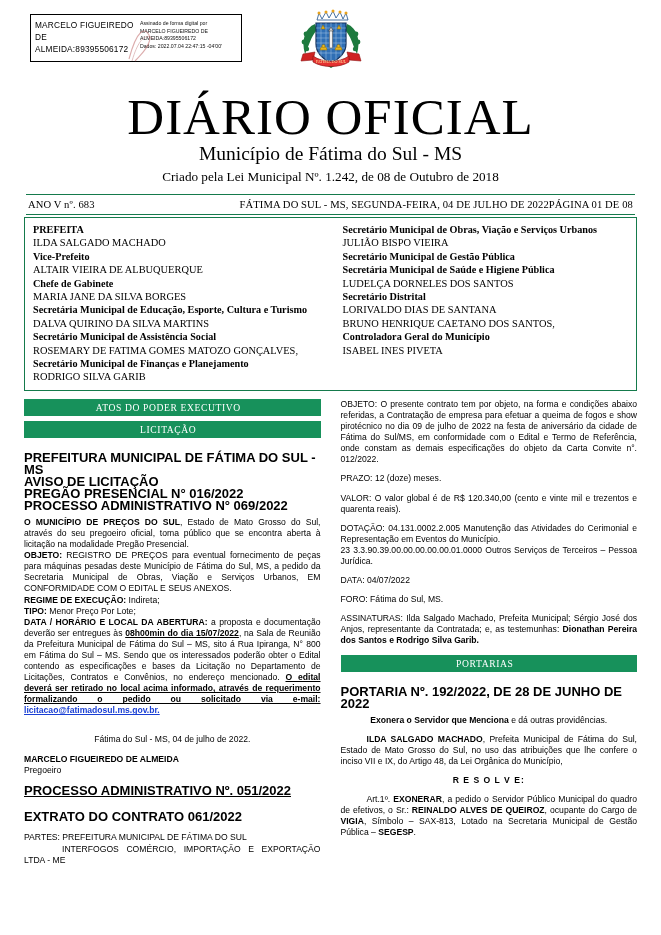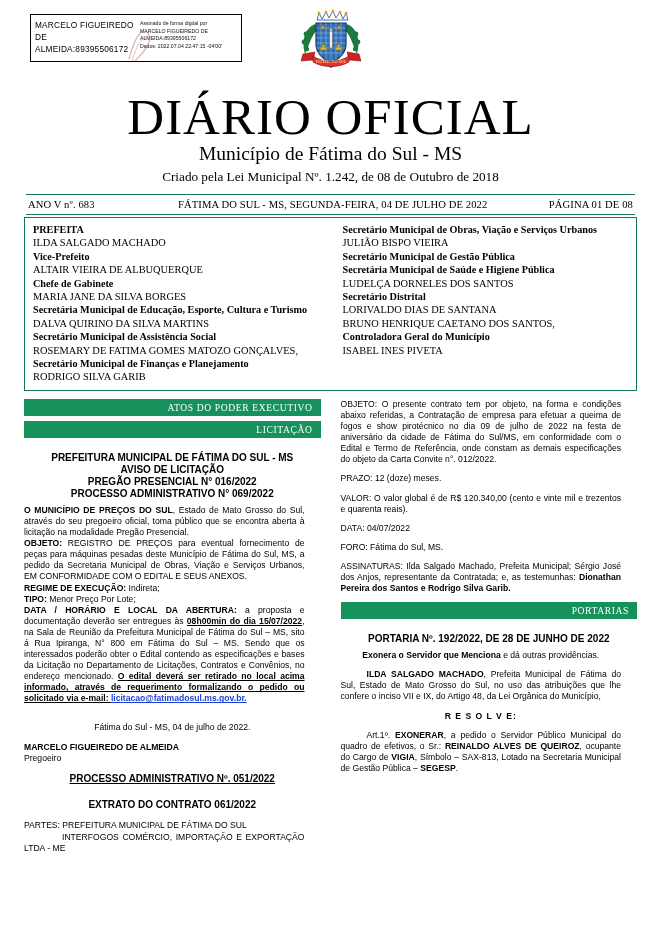--- a/index.html
+++ b/index.html
@@ -39,52 +39,52 @@
     font-family:"Liberation Serif", serif;font-weight:400;margin-top:12px;
   }
   .subtitle{text-align:center;font-size:19.5px;line-height:23px;margin-top:-2px;}
   .lawline{text-align:center;font-size:13.2px;line-height:17px;margin-top:3px;}
 
   .rule{border:none;border-top:1.4px solid #157a4c;margin:9px 2px 0 2px;}
   .issueline{
     display:flex;justify-content:space-between;align-items:center;
     font-size:10.6px;padding:4px 4px 4px 4px;letter-spacing:.1px;
   }
-  .issueline .mid{flex:1;text-align:center;padding-left:22px;}
+  .issueline .mid{flex:1;text-align:right;padding-left:22px;}
   .issueline .left{white-space:nowrap;}
   .issueline .right{white-space:nowrap;}
 
   
   .officials{
     border:1.6px solid #157a4c;display:flex;padding:5px 0 6px 0;margin-top:2px;
   }
   .off-col{width:50%;box-sizing:border-box;padding:0 8px;}
   .off-col.right{padding-left:12px;}
   .off-role{font-size:10.2px;font-weight:bold;line-height:13.4px;text-align:justify;}
   .off-name{font-size:10.4px;line-height:13.4px;}
 
   
   .cols{display:flex;margin-top:8px;}
   .col{width:50%;box-sizing:border-box;}
   .col.left{padding-right:10px;}
   .col.right{padding-left:10px;}
 
   .banner{
-    background:#17915b;color:#fff;text-align:right;
+    background:#17915b;color:#fff;text-align:center;
     font-size:9.6px;letter-spacing:.6px;padding:3px 8px 3px 0;margin-bottom:5px;
     font-family:"Liberation Serif", serif;
   }
   .banner.tight{margin-top:3px;}
 
   .blk{font-family:"Liberation Sans", sans-serif;font-size:8.6px;line-height:11.1px;text-align:justify;}
-  .blk p{margin:0 16px 8px 0;}
+  .blk p{margin:0 0 8px 0;}
   .ctr{text-align:center;}
   .b{font-weight:bold;}
   .u{text-decoration:underline;}
-  .hd-center{font-family:"Liberation Sans", sans-serif;font-weight:bold;font-size:10px;line-height:12px;text-align:center;}
+  .hd-center{font-family:"Liberation Sans", sans-serif;font-weight:bold;font-size:13px;line-height:12px;}
   .sign-right{text-align:left;font-family:"Liberation Sans", sans-serif;font-size:8.6px;line-height:11.4px;}
   .link{color:#1a3fd4;text-decoration:underline;font-weight:bold;}
   .sp{height:9px;}
   .sp-sm{height:5px;}
   .sp-lg{height:14px;}
   .indent{text-indent:26px;}
 </style>
 </head>
 <body>
 
@@ -247,20 +247,21 @@
       </div>
 
     </div>
 
     <div class="col right">
 
       <div class="blk">
         <p><span>OBJETO:</span><span> O presente contrato tem por objeto, na forma e condições abaixo referidas, a Contratação de empresa para efetuar a queima de fogos e show pirotécnico no dia 09 de julho de 2022 na festa de aniversário da cidade de Fátima do Sul/MS, em conformidade com o Edital e Termo de Referência, onde constam as demais especificações do objeto da Carta Convite n°. 012/2022.</span></p>
         <p><span>PRAZO:</span><span>  12 (doze) meses.</span></p>
         <p><span>VALOR:</span><span>  O valor global é de R$ 120.340,00 (cento e vinte mil e trezentos e quarenta reais).</span></p>
+        <p><span>DOTAÇÃO:</span><span> 04.131.0002.2.005 Manutenção das Atividades do Cerimonial e Representação em Eventos do Município.</span><br><span>23 3.3.90.39.00.00.00.00.00.01.0000 Outros Serviços de Terceiros – Pessoa Jurídica.</span></p>
         <p><span>DATA:</span><span>   04/07/2022</span></p>
         <p><span>FORO:</span><span>   Fátima do Sul, MS.</span></p>
         <p><span>ASSINATURAS:</span><span>   Ilda Salgado Machado, Prefeita Municipal; Sérgio José dos Anjos, representante da Contratada; e, as testemunhas: </span><span class="b">Dionathan Pereira dos Santos e Rodrigo Silva Garib.</span></p>
       </div>
 
       <div class="banner tight">PORTARIAS</div>
 
       <div class="sp"></div>
 
       <div class="hd-center">PORTARIA Nº. 192/2022, DE 28 DE JUNHO DE 2022</div>

